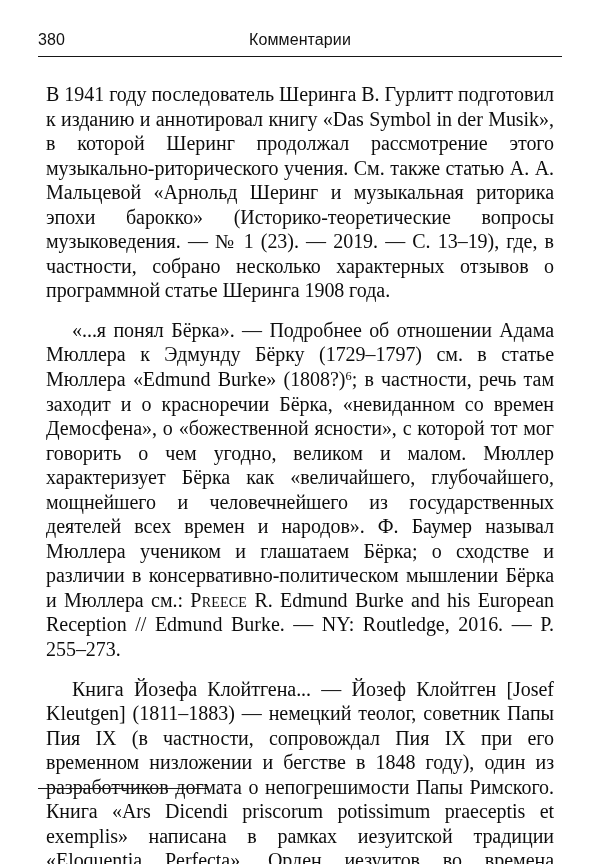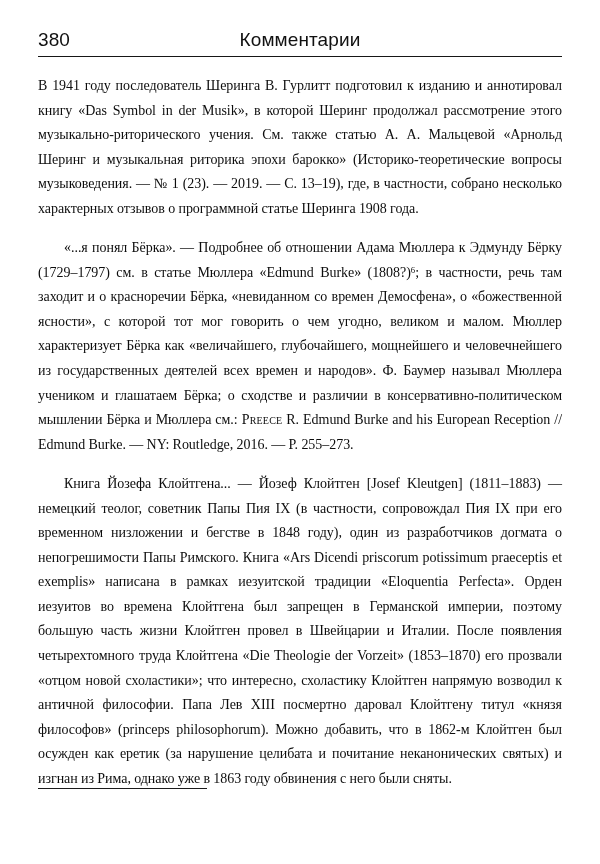--- a/index.html
+++ b/index.html
@@ -25,21 +25,21 @@
   }
 
   
   .running-head {
     position: absolute;
     left: 38px;
     top: 30px;
     width: 524px;
     height: 22px;
     font-family: "Liberation Sans", "DejaVu Sans", sans-serif;
-    font-size: 19px;
+    font-size: 16px;
     letter-spacing: 0.1px;
     color: #111;
   }
   .running-head .folio {
     position: absolute;
     left: 0;
     top: 0;
     line-height: 20px;
   }
   .running-head .head-title {
@@ -61,25 +61,25 @@
 
   
   .textblock {
     position: absolute;
     left: 38px;
     top: 74px;
     width: 524px;
   }
 
   p.para {
-    margin: 0;
+    margin: 8px;
     text-align: justify;
     text-justify: inter-word;
     text-indent: 26px;
-    font-size: 14px;
+    font-size: 20px;
     line-height: 24.55px;
     hyphens: manual;
     word-spacing: -0.15px;
     letter-spacing: -0.04px;
   }
   p.para.first {
     text-indent: 0;
   }
   p.para + p.para {
     margin-top: 15px;

